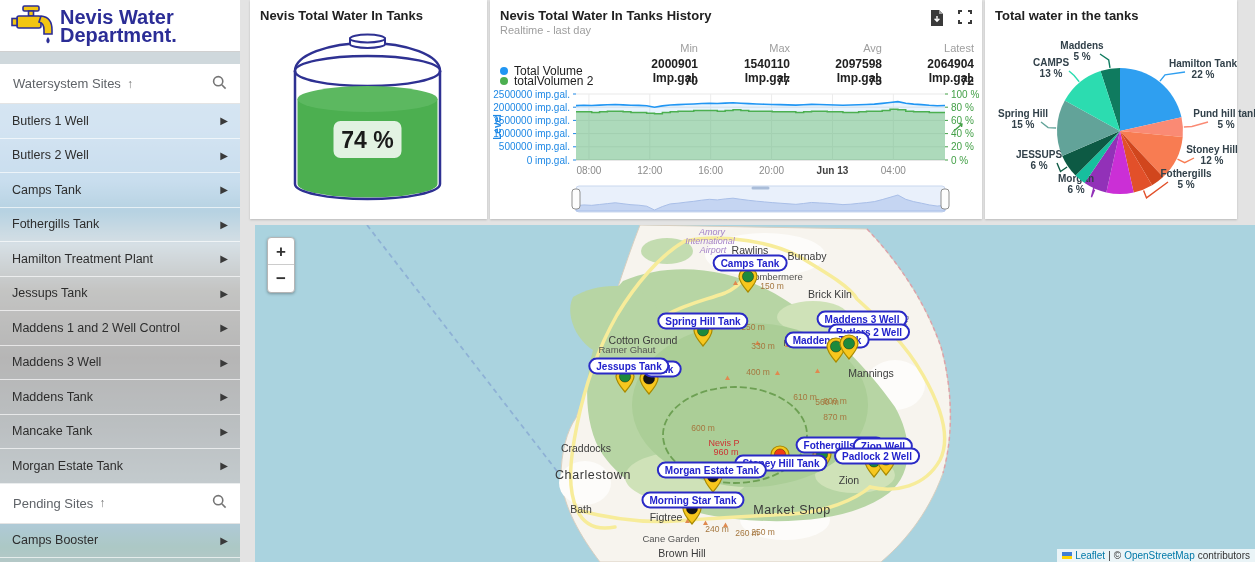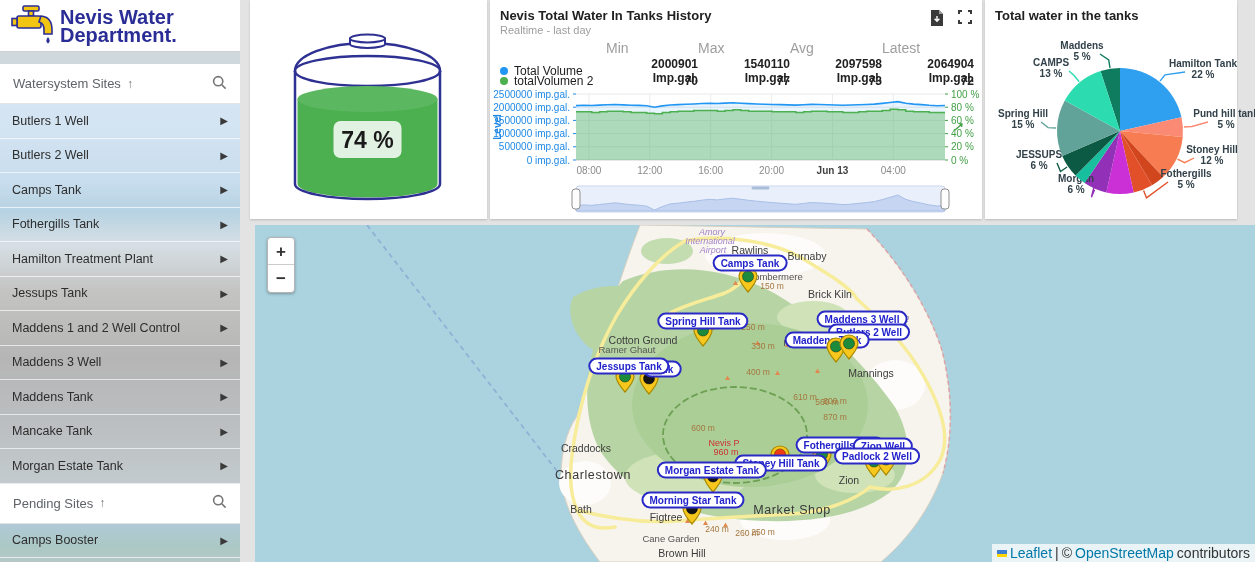--- a/index.html
+++ b/index.html
@@ -29,21 +29,21 @@
   #tank-card    { left:250px; top:0; width:237px; height:219px; }
   #history-card { left:490px; top:0; width:492px; height:219px; }
   #pie-card     { left:985px; top:0; width:252px; height:219px; }
   .w-title { font-size:13px; font-weight:bold; color:#212121; padding:8px 10px 0 10px; }
   .w-sub { font-size:11px; color:#9e9e9e; padding:1px 10px 0 10px; }
   #history-icons { position:absolute; right:10px; top:10px; display:flex; gap:14px; }
   #history-icons span { cursor:pointer; }
 
   #history-legend { position:absolute; left:10px; right:8px; top:40px; }
   .hl-row { display:grid; grid-template-columns:1fr 92px 92px 92px 92px; align-items:center; height:16.5px; }
-  .hl-head span { font-size:14px; color:#9e9e9e; text-align:left; }
+  .hl-head span { font-size:11px; color:#9e9e9e; text-align:right; }
   .hl-series { font-size:12px; color:#212121; display:flex; align-items:center; gap:6px; cursor:pointer; }
   .hl-dot { width:8px; height:8px; border-radius:50%; display:inline-block; }
   .hl-val { font-size:12px; font-weight:bold; color:#212121; text-align:right; }
 
   #history-svg { position:absolute; left:0; top:90px; }
   #pie-svg { position:absolute; left:0; top:0; }
   #tank-svg { position:absolute; left:0; top:24px; }
 
   
   #map { position:absolute; left:255px; top:225px; width:1000px; height:337px; background:#aad3df;
@@ -53,21 +53,21 @@
   .pill { position:absolute; transform:translate(-50%,-50%); background:#fff; border:2px solid #2a2ac6;
     border-radius:9px; color:#2222cc; font-size:10px; font-weight:bold; line-height:13px;
     padding:0 6px; white-space:nowrap; pointer-events:auto; cursor:pointer; }
   .pin { position:absolute; transform:translate(-50%,-100%); pointer-events:auto; cursor:pointer; }
   #zoom-ctl { position:absolute; left:12px; top:12px; width:28px; background:#fff;
     border:1px solid #b5b5b5; border-radius:4px; box-shadow:0 1px 3px rgba(0,0,0,.3); z-index:40; }
   #zoom-ctl div { width:26px; height:27px; text-align:center; font-size:17px; font-weight:bold;
     color:#333; line-height:27px; cursor:pointer; }
   #zoom-in { border-bottom:1px solid #ccc; }
   #attribution { position:absolute; right:0; bottom:0; background:rgba(255,255,255,0.75);
-    font-size:14px; color:#333; padding:1px 5px; z-index:40; display:flex; align-items:center; gap:3px; }
+    font-size:10px; color:#333; padding:1px 5px; z-index:40; display:flex; align-items:center; gap:3px; }
   #attribution a { color:#0078a8; text-decoration:none; cursor:pointer; }
   .flag { display:inline-block; width:10px; height:7px; background:linear-gradient(180deg,#3f7fd4 50%,#ffd500 50%); }
 
   svg text { font-family:"Liberation Sans", sans-serif; }
   .mt-town   { font-size:10.5px; fill:#3c3c3c; }
   .mt-city   { font-size:12.5px; fill:#383838; letter-spacing:.6px; }
   .mt-hamlet { font-size:9.5px;  fill:#555; }
   .mt-airport{ font-size:9px; font-style:italic; fill:#a583c8; }
   .mt-contour{ font-size:8.5px; fill:#a5773f; }
   .mt-peak   { font-size:9px; fill:#cc3333; }
@@ -167,20 +167,21 @@
         </div>
         <div class="side-item">
           <span>Fothergills Booster</span>
           <span class="arrow">▶</span>
         </div>
       </div>
     </div>
 </div>
 
 <div class="card" id="tank-card">
+  <div class="w-title">Nevis Total Water In Tanks</div>
   <svg id="tank-svg" width="237" height="195" viewBox="0 28 237 195">
       <path d="M45,75 A72.5,28 0 0 1 190,75 Z" fill="#fff" stroke="#2e3192" stroke-width="2.5"></path>
       <path d="M100,48 L100,42.5 L135,42.5 L135,48 A17.5,4 0 0 1 100,48 Z" fill="#fff" stroke="#2e3192" stroke-width="2"></path>
       <ellipse cx="117.5" cy="42.5" rx="17.5" ry="4" fill="#fff" stroke="#2e3192" stroke-width="2"></ellipse>
       <ellipse cx="117.5" cy="75" rx="72.5" ry="15" fill="#fff" stroke="#2e3192" stroke-width="2.5"></ellipse>
       <path d="M47.5,103.08 L47.5,188 A70,13.5 0 0 0 187.5,188 L187.5,103.08 Z" fill="#4caf50"></path>
       <ellipse cx="117.5" cy="103.08" rx="70" ry="13" fill="#5cb860"></ellipse>
       <path d="M45,75 L45,188 A72.5,15 0 0 0 190,188 L190,75" fill="none" stroke="#2e3192" stroke-width="2.5"></path>
       <rect x="83.5" y="125" width="68" height="37" rx="7" fill="#e2f2e2"></rect>
       <text x="117.5" y="152" text-anchor="middle" font-size="23" font-weight="bold" fill="#1a1a1a">74 %</text>

